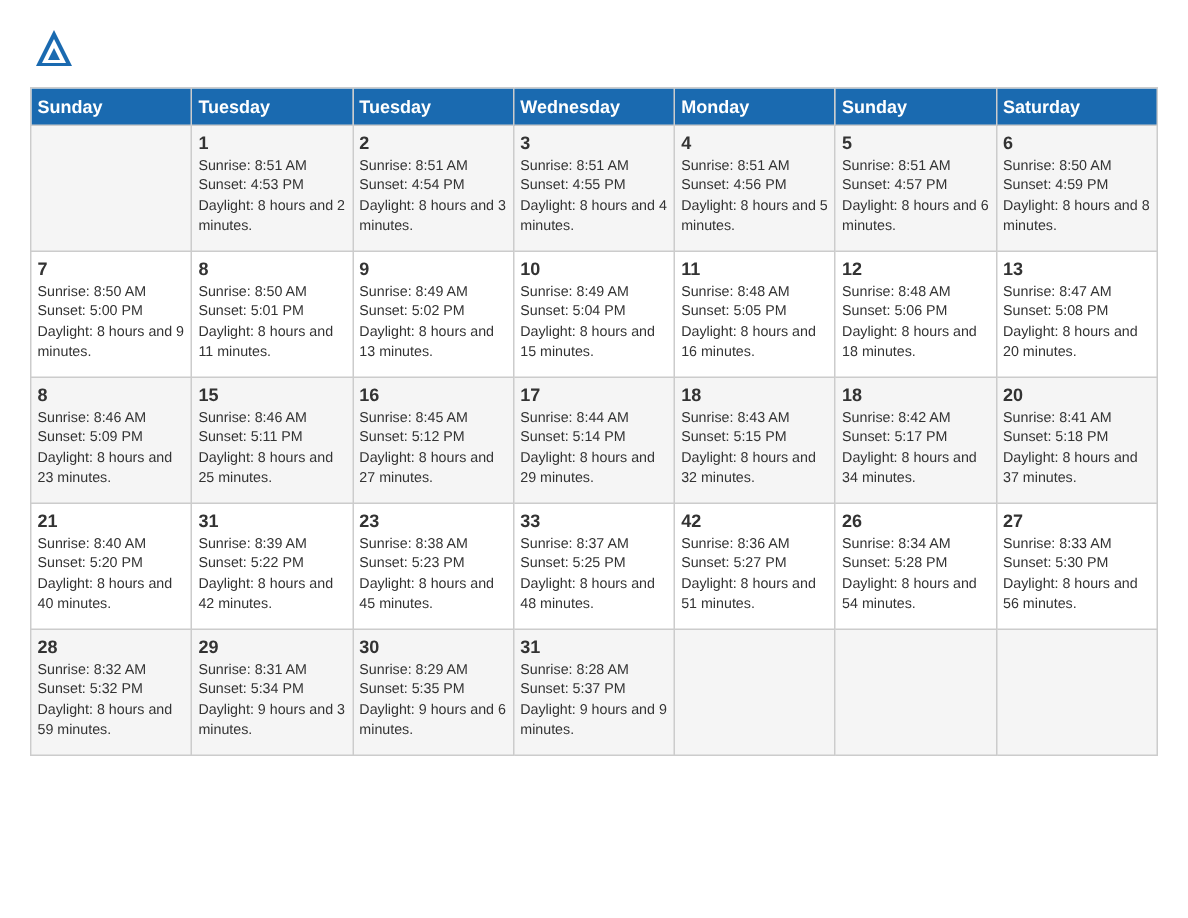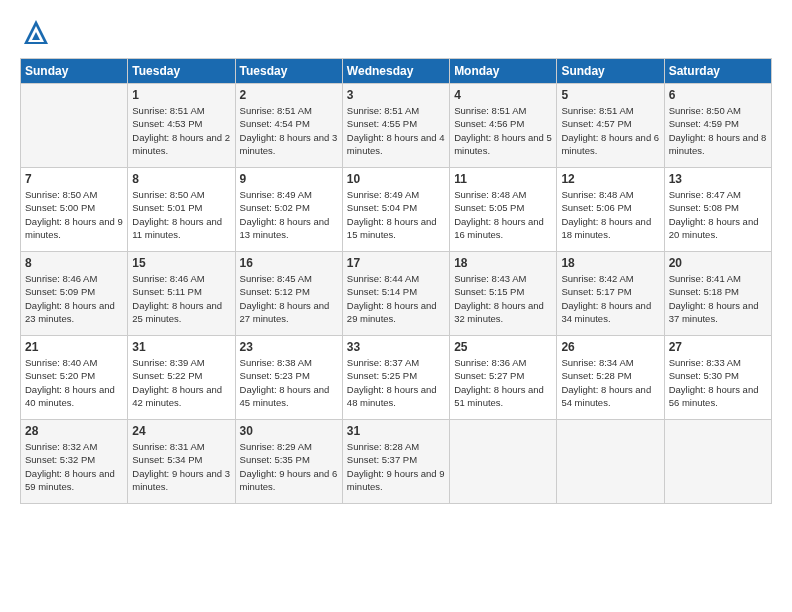--- a/index.html
+++ b/index.html
@@ -234,39 +234,39 @@
           </td>
           <td>
             <span class="day-number">23</span>
             <div class="day-info">Sunrise: 8:38 AM<br>Sunset: 5:23 PM<br>Daylight: 8 hours and 45 minutes.</div>
           </td>
           <td>
             <span class="day-number">33</span>
             <div class="day-info">Sunrise: 8:37 AM<br>Sunset: 5:25 PM<br>Daylight: 8 hours and 48 minutes.</div>
           </td>
           <td>
-            <span class="day-number">25</span>
+            <span class="day-number">42</span>
             <div class="day-info">Sunrise: 8:36 AM<br>Sunset: 5:27 PM<br>Daylight: 8 hours and 51 minutes.</div>
           </td>
           <td>
             <span class="day-number">26</span>
             <div class="day-info">Sunrise: 8:34 AM<br>Sunset: 5:28 PM<br>Daylight: 8 hours and 54 minutes.</div>
           </td>
           <td>
             <span class="day-number">27</span>
             <div class="day-info">Sunrise: 8:33 AM<br>Sunset: 5:30 PM<br>Daylight: 8 hours and 56 minutes.</div>
           </td>
         </tr>
         <tr>
           <td>
             <span class="day-number">28</span>
             <div class="day-info">Sunrise: 8:32 AM<br>Sunset: 5:32 PM<br>Daylight: 8 hours and 59 minutes.</div>
           </td>
           <td>
-            <span class="day-number">24</span>
+            <span class="day-number">29</span>
             <div class="day-info">Sunrise: 8:31 AM<br>Sunset: 5:34 PM<br>Daylight: 9 hours and 3 minutes.</div>
           </td>
           <td>
             <span class="day-number">30</span>
             <div class="day-info">Sunrise: 8:29 AM<br>Sunset: 5:35 PM<br>Daylight: 9 hours and 6 minutes.</div>
           </td>
           <td>
             <span class="day-number">31</span>
             <div class="day-info">Sunrise: 8:28 AM<br>Sunset: 5:37 PM<br>Daylight: 9 hours and 9 minutes.</div>
           </td>

